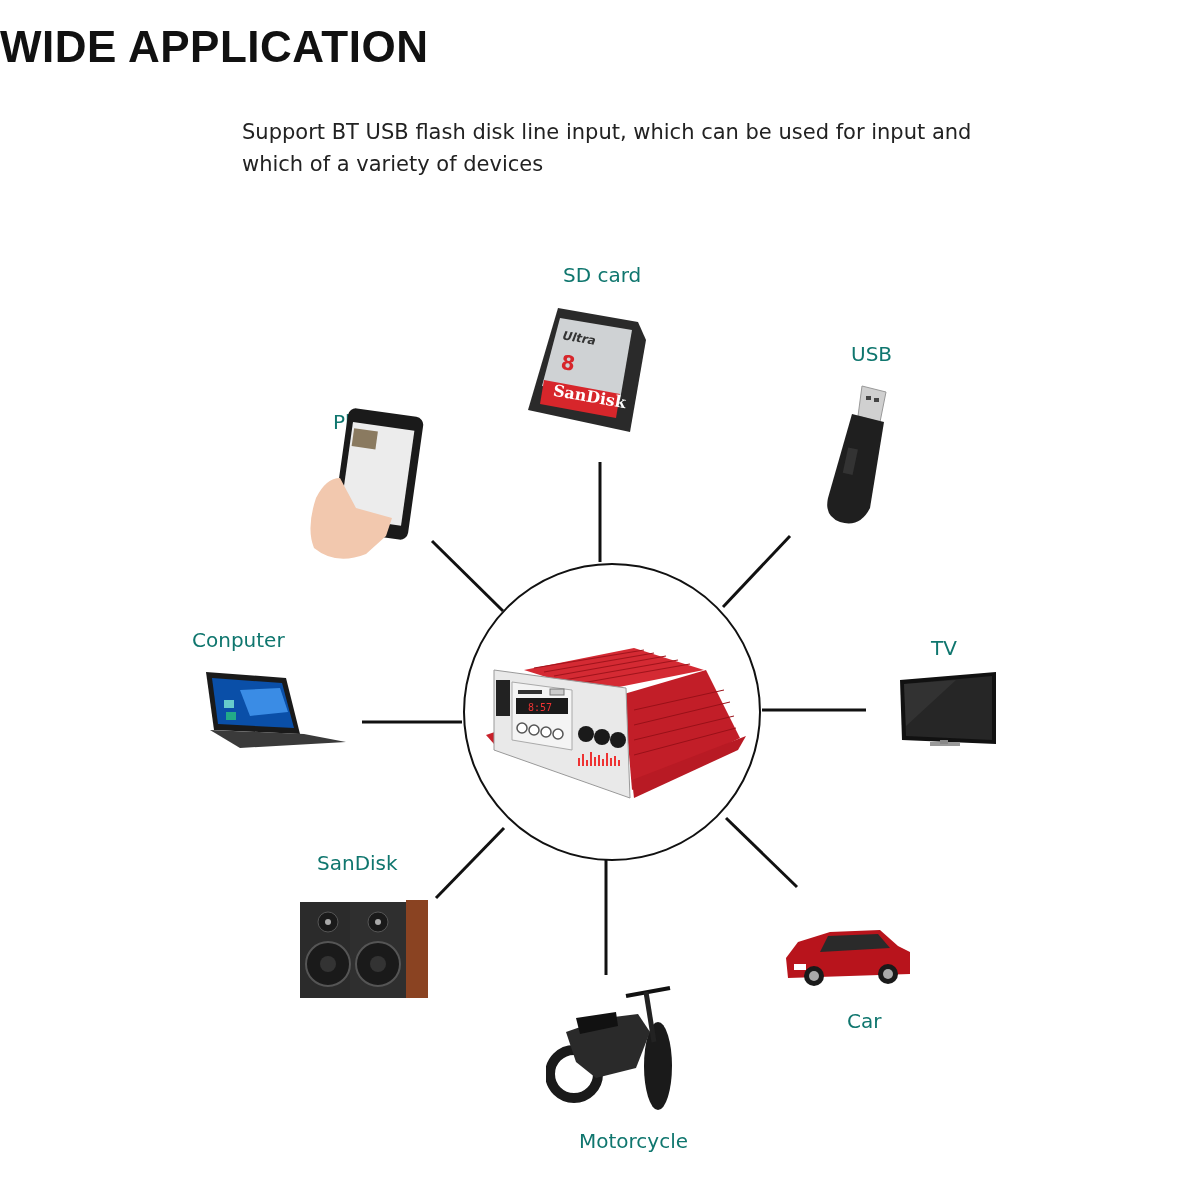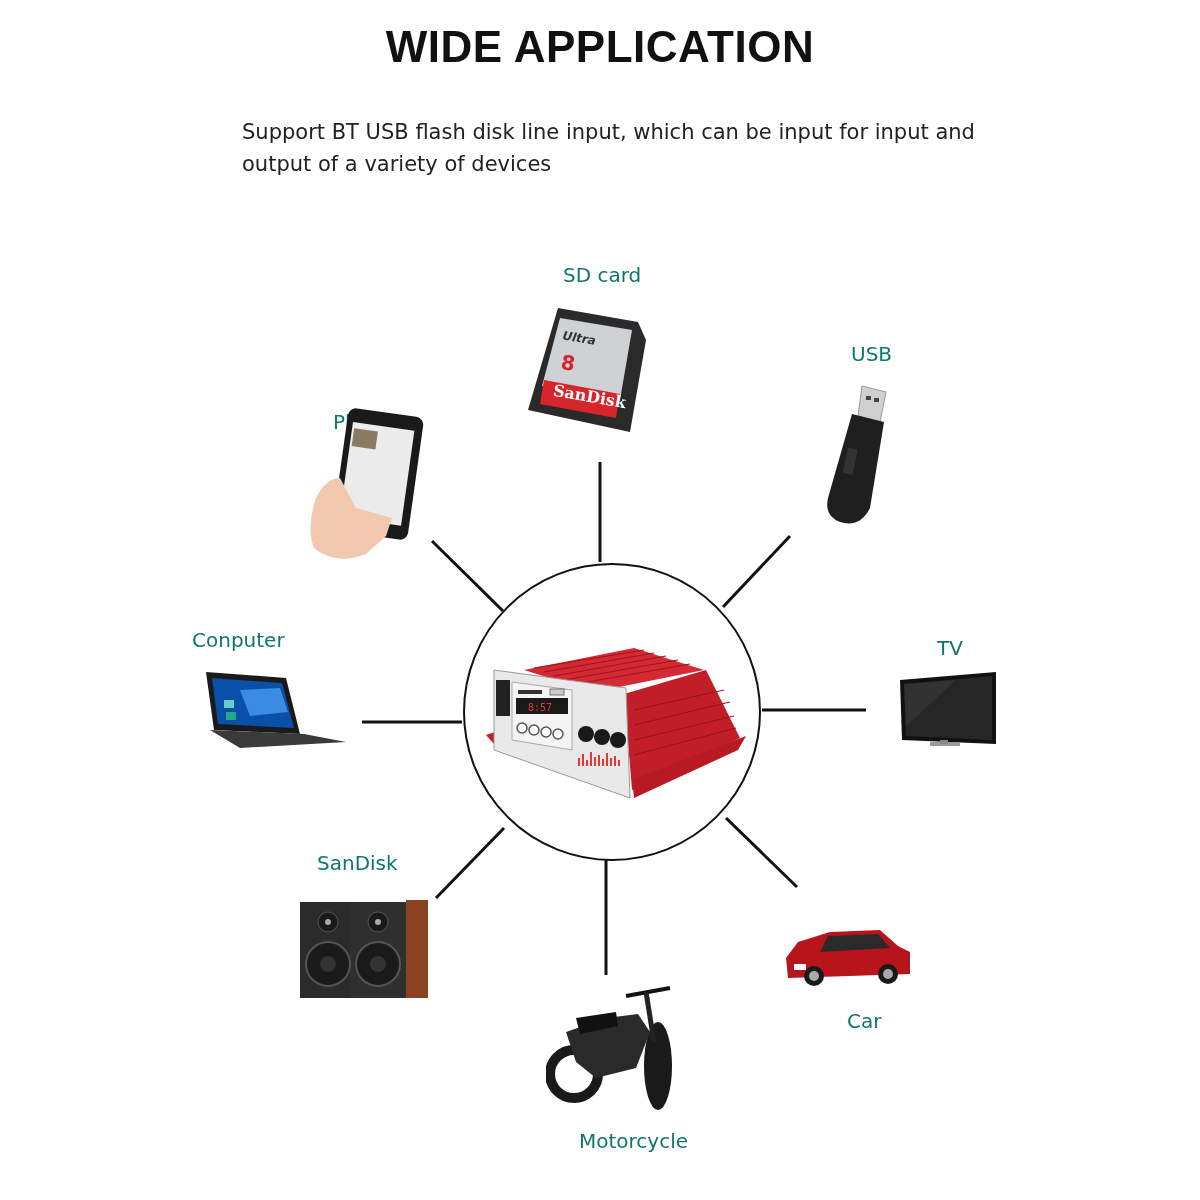--- a/index.html
+++ b/index.html
@@ -1,28 +1,28 @@
 <!DOCTYPE html>
 <html><head>
 <meta charset="utf-8">
 <style>
   html, body { margin:0; padding:0; background:#ffffff; }
   body { width:1200px; height:1200px; position:relative; overflow:hidden; font-family:"DejaVu Sans", sans-serif; color:#111; }
-  .title { position:absolute; top:22px; left:0; width:1200px; text-align:center; font-family:"Liberation Sans", sans-serif; font-weight:bold; font-size:44px; letter-spacing:0.5px; color:#111; }
+  .title { position:absolute; top:22px; left:0; width:1200px; font-family:"Liberation Sans", sans-serif; font-weight:bold; font-size:44px; letter-spacing:0.5px; color:#111; }
   .desc { position:absolute; left:242px; top:116px; width:760px; font-family:"DejaVu Sans", sans-serif; font-size:21px; line-height:32px; color:#222; }
   .label { position:absolute; font-family:"DejaVu Sans", sans-serif; font-size:20px; color:#0f766e; white-space:nowrap; }
   .center-circle { position:absolute; left:463px; top:563px; width:298px; height:298px; border:2.5px solid #111; border-radius:50%; box-sizing:border-box; background:#fff; }
   svg.spokes { position:absolute; left:0; top:0; }
   .item { position:absolute; }
 </style>
 </head>
 <body>
 
 <div class="title">WIDE APPLICATION</div>
-<div class="desc">Support BT USB flash disk line input, which can be input for input and output of a variety of devices</div>
+<div class="desc">Support BT USB flash disk line input, which can be used for input and which of a variety of devices</div>
 
 <svg class="spokes" width="1200" height="1200">
   <g stroke="#111" stroke-width="3" stroke-linecap="butt">
     <line x1="600" y1="462" x2="600" y2="562"></line>
     <line x1="790" y1="536" x2="723" y2="607"></line>
     <line x1="432" y1="541" x2="503" y2="611"></line>
     <line x1="362" y1="722" x2="462" y2="722"></line>
     <line x1="762" y1="710" x2="866" y2="710"></line>
     <line x1="436" y1="898" x2="504" y2="828"></line>
     <line x1="606" y1="860" x2="606" y2="975"></line>
@@ -116,21 +116,21 @@
 <div class="label" style="left:192px;top:628px;">Conputer</div>
 <svg class="item" style="left:200px;top:668px;" width="150" height="84" viewBox="0 0 150 84">
   <polygon points="6,4 86,10 100,66 14,62" fill="#1a1a1a"></polygon>
   <polygon points="12,10 82,15 94,60 18,56" fill="#0a4fa8"></polygon>
   <polygon points="40,22 80,20 88,44 50,48" fill="#4fa6ff" opacity="0.7"></polygon>
   <rect x="24" y="32" width="10" height="8" fill="#6cc"></rect>
     <rect x="26" y="44" width="10" height="8" fill="#2a8"></rect>
   <polygon points="10,62 104,66 146,74 40,80" fill="#3a3a3a"></polygon>
 </svg>
 
-<div class="label" style="left:931px;top:636px;margin-left:6px;">TV</div>
+<div class="label" style="left:931px;top:636px;">TV</div>
 <svg class="item" style="left:896px;top:670px;" width="104" height="84" viewBox="0 0 104 84">
   <polygon points="4,10 100,2 100,74 6,70" fill="#111"></polygon>
   <polygon points="8,14 96,6 96,70 10,66" fill="#262626"></polygon>
   <polygon points="8,14 60,10 10,56" fill="#3a3a3a" opacity="0.6"></polygon>
   <rect x="34" y="72" width="30" height="4" fill="#999"></rect>
   <rect x="44" y="70" width="8" height="4" fill="#888"></rect>
 </svg>
 
 <div class="label" style="left:317px;top:851px;">SanDisk</div>
 <svg class="item" style="left:298px;top:898px;" width="134" height="104" viewBox="0 0 134 104">

